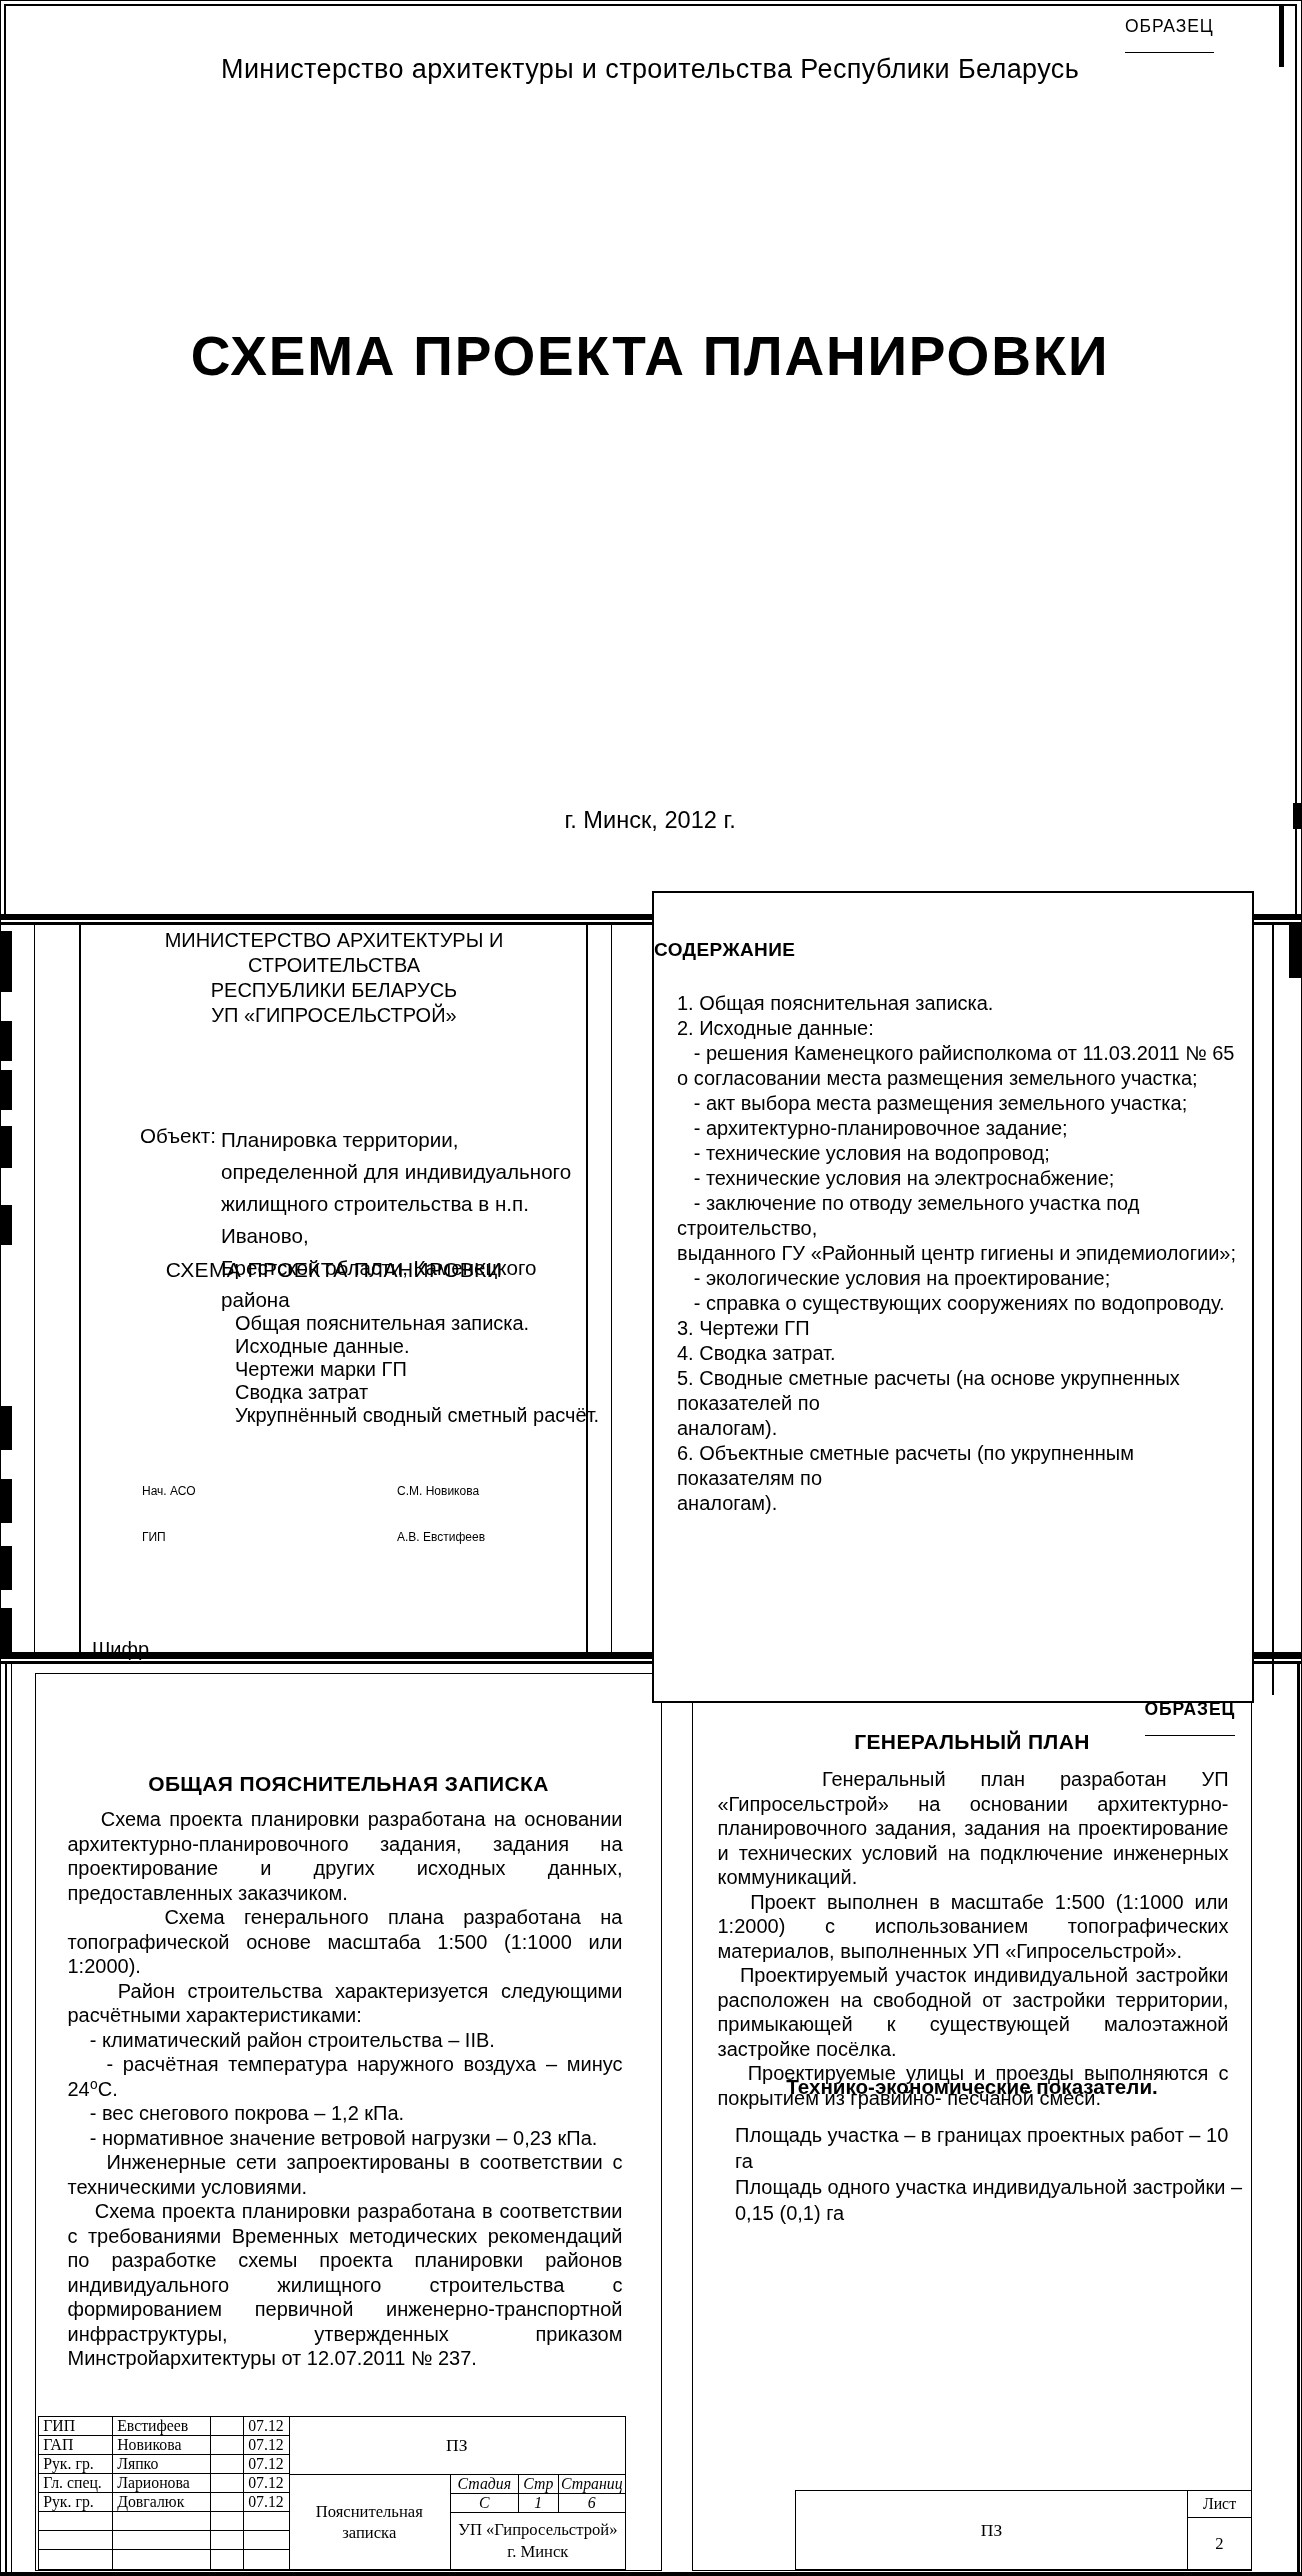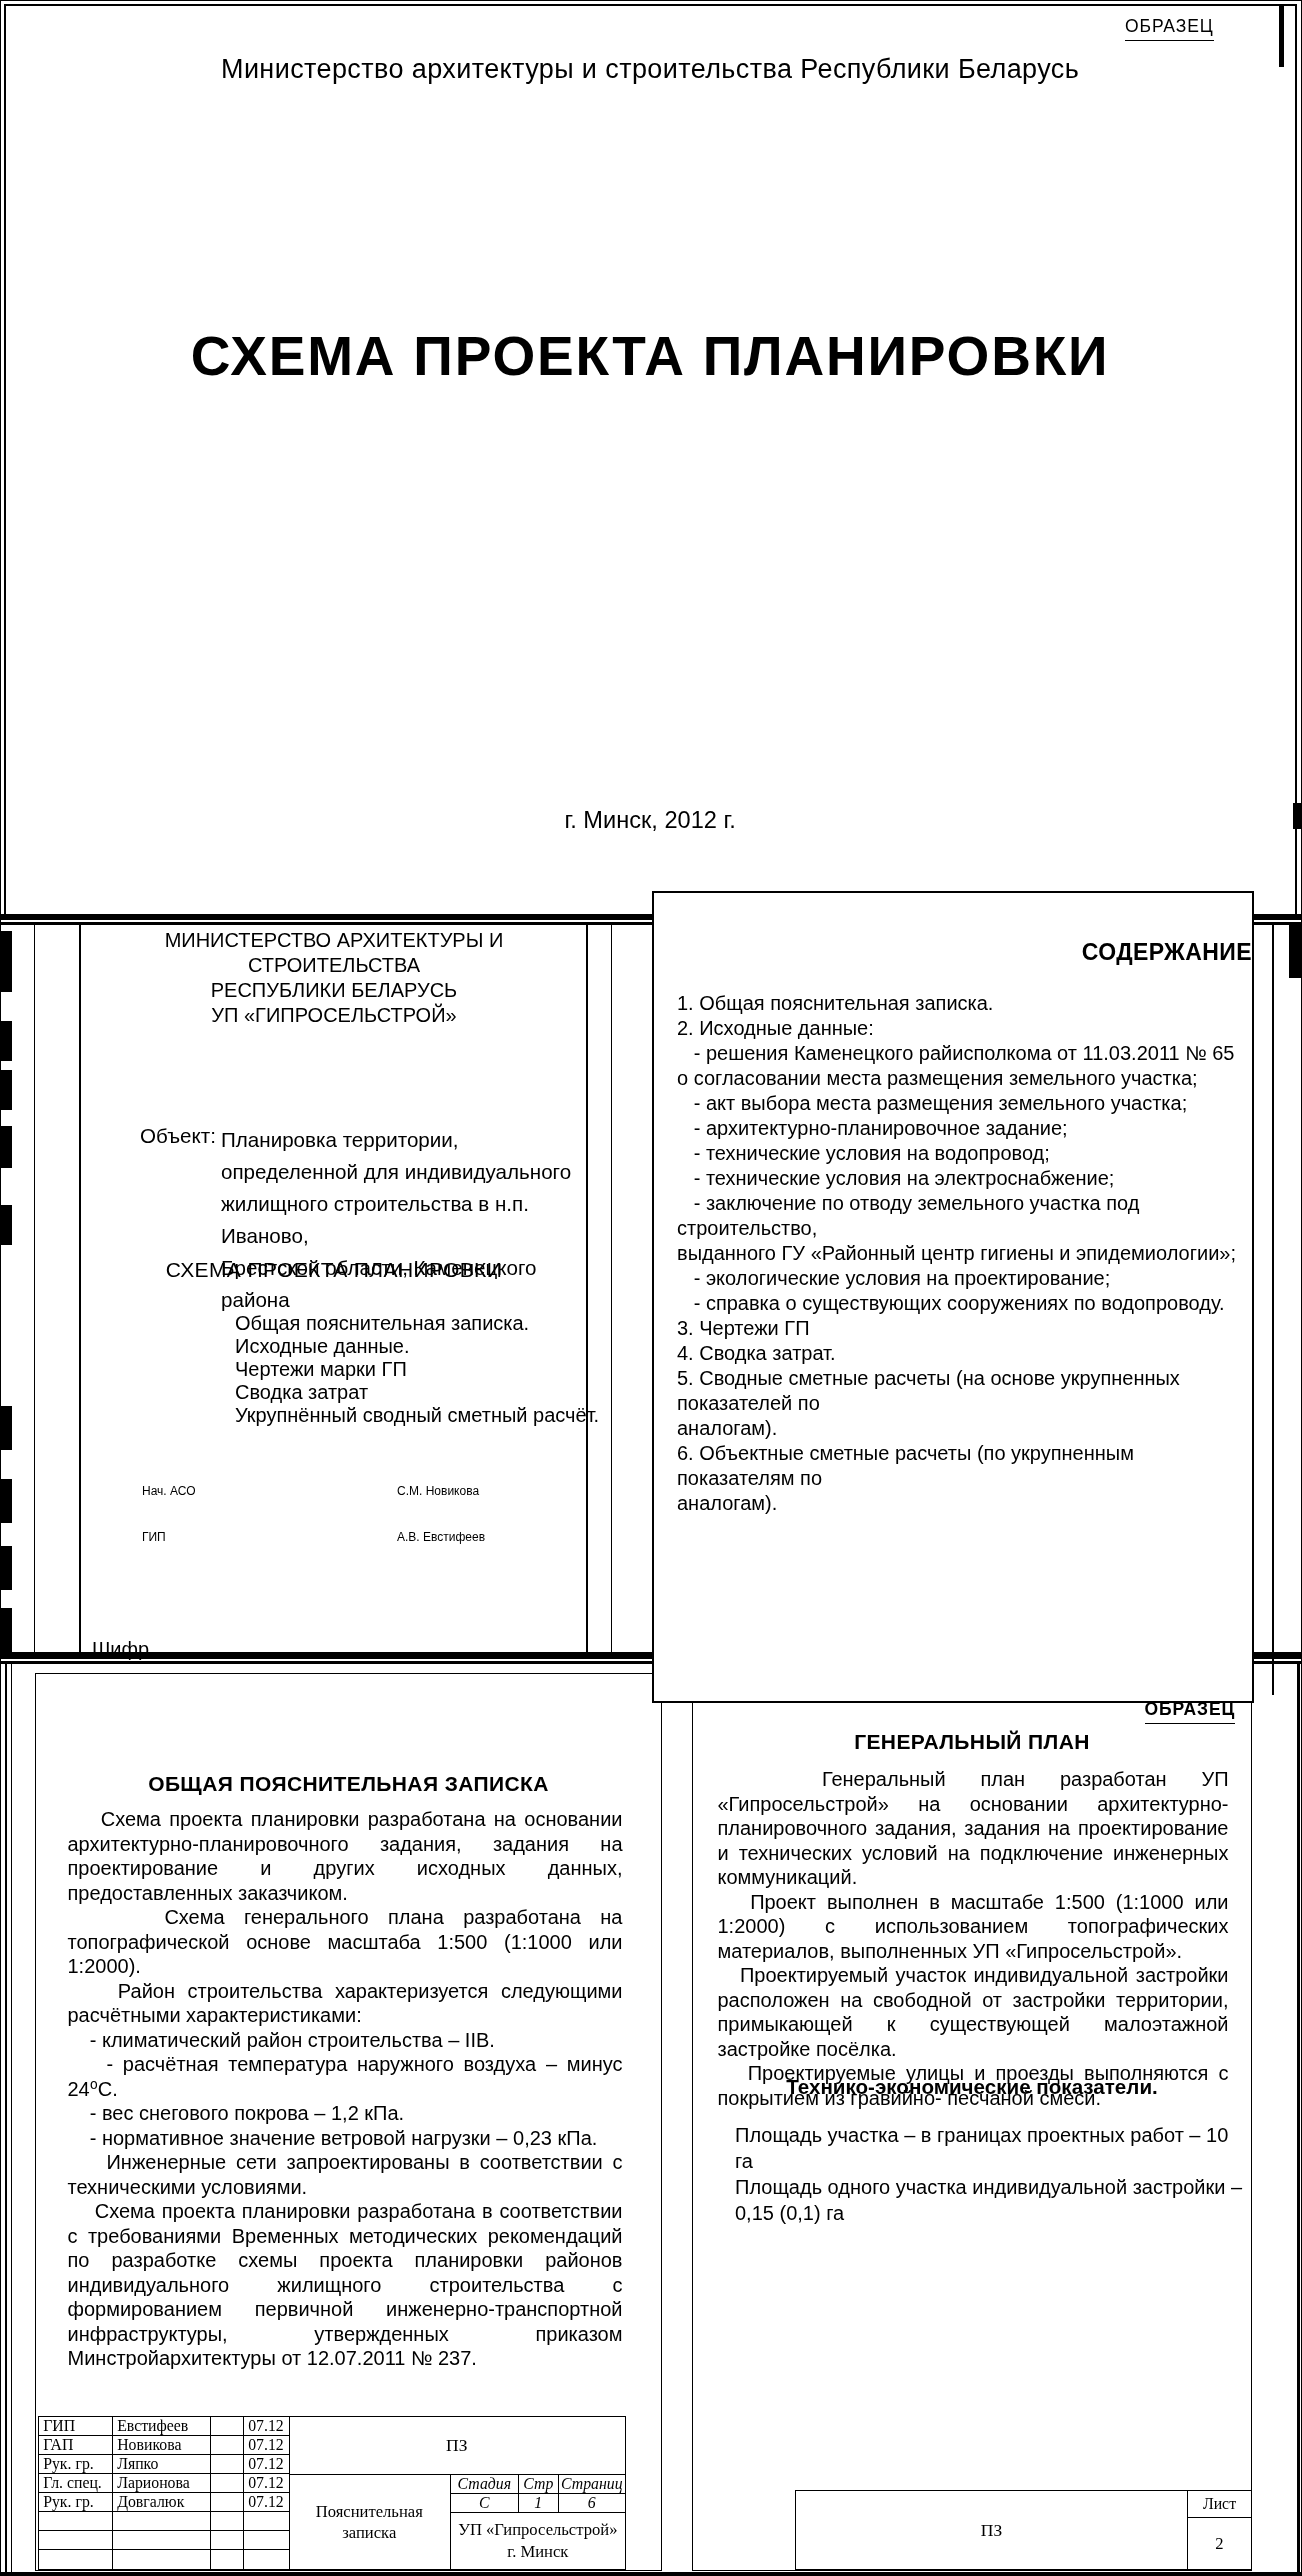--- a/index.html
+++ b/index.html
@@ -8,21 +8,21 @@
     font-family:"Liberation Sans","DejaVu Sans",sans-serif;color:#000;
     overflow:hidden;box-sizing:border-box;border:1.8px solid #000;
   }
   .abs{position:absolute;}
   .black{background:#000;}
   .center{text-align:center;}
   .pre{white-space:pre-wrap;}
   .just{text-align:justify;}
   
   .p1{left:2.6px;top:2.6px;width:1293px;height:910px;border:2.6px solid #000;border-bottom:none;box-sizing:border-box;}
-  .obrazec{font-size:17.5px;border-bottom:1.8px solid #000;padding-bottom:3px;letter-spacing:0.9px;}
+  .obrazec{font-size:17.5px;border-bottom:1.8px solid #000;padding-bottom:15px;letter-spacing:0.9px;}
   .p1-obrazec{right:81px;top:10.5px;}
   .p1-ministry{left:0;right:0;top:48px;font-size:27px;letter-spacing:0.4px;}
   .p1-title{left:0;right:0;top:318px;font-size:55px;font-weight:bold;letter-spacing:1.8px;}
   .p1-subtitle{left:0;right:0;top:391px;font-size:41px;}
   .p1-city{left:0;right:0;top:801px;font-size:23.6px;}
   
   .band1a{left:0;top:913px;width:1302px;height:6.1px;}
   .band1b{left:0;top:921px;width:1302px;height:2.6px;}
   .band2a{left:0;top:1651px;width:1302px;height:7px;}
   .band2b{left:0;top:1660px;width:1302px;height:2.6px;}
@@ -32,21 +32,21 @@
   .p2L .frameR{position:absolute;left:551px;top:0;width:1.8px;height:728px;background:#000;}
   .p2L-org{left:46px;top:3.5px;width:506px;font-size:20px;line-height:25px;white-space:pre-line;text-align:center;}
   .p2L-objlabel{left:105px;top:200px;font-size:20.6px;}
   .p2L-objvalue{left:186px;top:200px;width:385px;font-size:20.6px;line-height:32px;white-space:pre-line;}
   .p2L-doctitle{left:46px;top:334px;width:506px;font-size:21px;text-align:center;letter-spacing:0.4px;}
   .p2L-doclist{left:200px;top:388px;font-size:20px;line-height:23px;white-space:pre-line;}
   .p2L-sig{font-size:12px;}
   .p2L-shifr{left:57px;top:690px;font-size:20px;margin-top:24px;}
   
   .p2R{left:651px;top:890px;width:602px;height:812px;background:#fff;border:2.6px solid #000;box-sizing:border-box;z-index:3;}
-  .p2R-title{left:0;right:0;top:46px;font-size:23px;font-weight:bold;text-align:right;letter-spacing:0.4px;margin-left:36px;}
+  .p2R-title{left:0;right:0;top:46px;font-size:19px;font-weight:bold;text-align:left;letter-spacing:0.4px;}
   .p2R-body{left:23px;top:98px;width:562px;font-size:20px;line-height:25px;}
   
   .s3l1{left:4.4px;top:1663px;width:1.8px;height:914px;}
   .s3l2{left:9.6px;top:1663px;width:1.8px;height:914px;}
   .s3r{left:1296px;top:1663px;width:2.6px;height:914px;}
   .s3b{left:0;top:2571px;width:1302px;height:5.3px;}
   
   .b3L{left:34px;top:1672px;width:627px;height:898px;border:1.8px solid #000;box-sizing:border-box;}
   .b3L-title{left:0;right:0;top:98px;font-size:21px;font-weight:bold;text-align:center;letter-spacing:0.4px;}
   .b3L-body{left:31.5px;top:133px;width:555px;font-size:20px;line-height:24.5px;}

